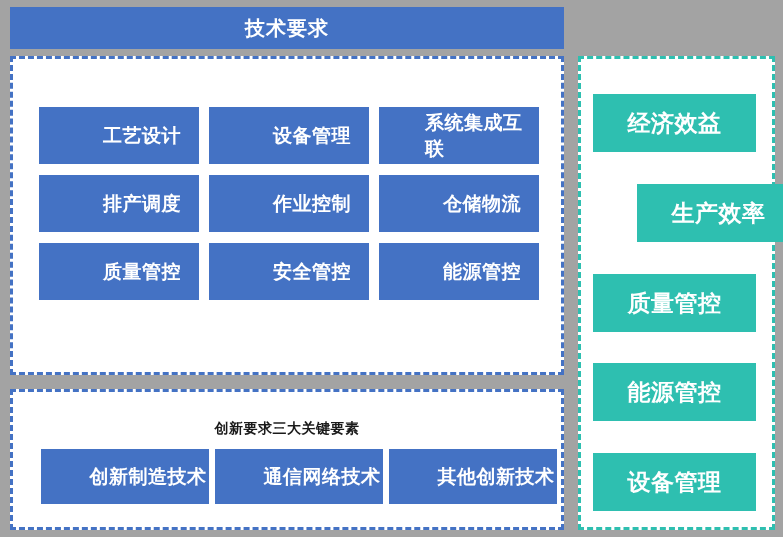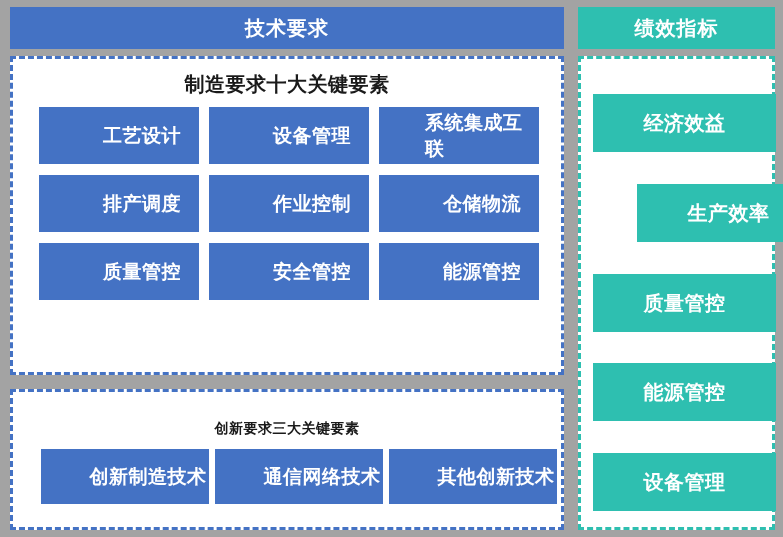--- a/index.html
+++ b/index.html
@@ -110,40 +110,39 @@
 
   #kpi-box {
     left: 578px; top: 56px;
     width: 197px; height: 474px;
     border: 3px dashed #2EBFB0;
   }
 
   .teal-chip {
     background: #2EBFB0;
     left: 12px;
-    width: 183px;
+    width: 163px;
     height: 58px;
-    font-size: 20px;
+    font-size: 23px;
   }
   .kc1 { top: 35px; }
   .kc2 { top: 125px; margin-left: 44px; }
   .kc3 { top: 215px; }
   .kc4 { top: 304px; }
   .kc5 { top: 394px; }
 </style>
 </head>
 <body>
 
 <div id="canvas">
 
   <div class="hdr-bar" id="tech-header">技术要求</div>
 
   <div class="dash-box" id="manufacturing-box">
 
-    <div class="sec-title" id="manufacturing-title">制造要求十大关键要素</div>
 
     <div class="chip blue-chip mc col1 row1">工艺设计</div>
     <div class="chip blue-chip mc col2 row1">设备管理</div>
     <div class="chip blue-chip mc col3 row1">系统集成互联</div>
 
     <div class="chip blue-chip mc col1 row2">排产调度</div>
     <div class="chip blue-chip mc col2 row2">作业控制</div>
     <div class="chip blue-chip mc col3 row2">仓储物流</div>
 
     <div class="chip blue-chip mc col1 row3">质量管控</div>
@@ -154,21 +153,20 @@
 
   <div class="dash-box" id="innovation-box">
 
     <div class="sec-title" id="innovation-title">创新要求三大关键要素</div>
 
     <div class="chip blue-chip ic i2">通信网络技术</div>
     <div class="chip blue-chip ic i1">创新制造技术</div>
     <div class="chip blue-chip ic i3">其他创新技术</div>
   </div>
 
-  <div class="hdr-bar" id="kpi-header">绩效指标</div>
 
   <div class="dash-box" id="kpi-box">
 
     <div class="chip teal-chip kc1">经济效益</div>
     <div class="chip teal-chip kc2">生产效率</div>
     <div class="chip teal-chip kc3">质量管控</div>
     <div class="chip teal-chip kc4">能源管控</div>
     <div class="chip teal-chip kc5">设备管理</div>
   </div>
 

